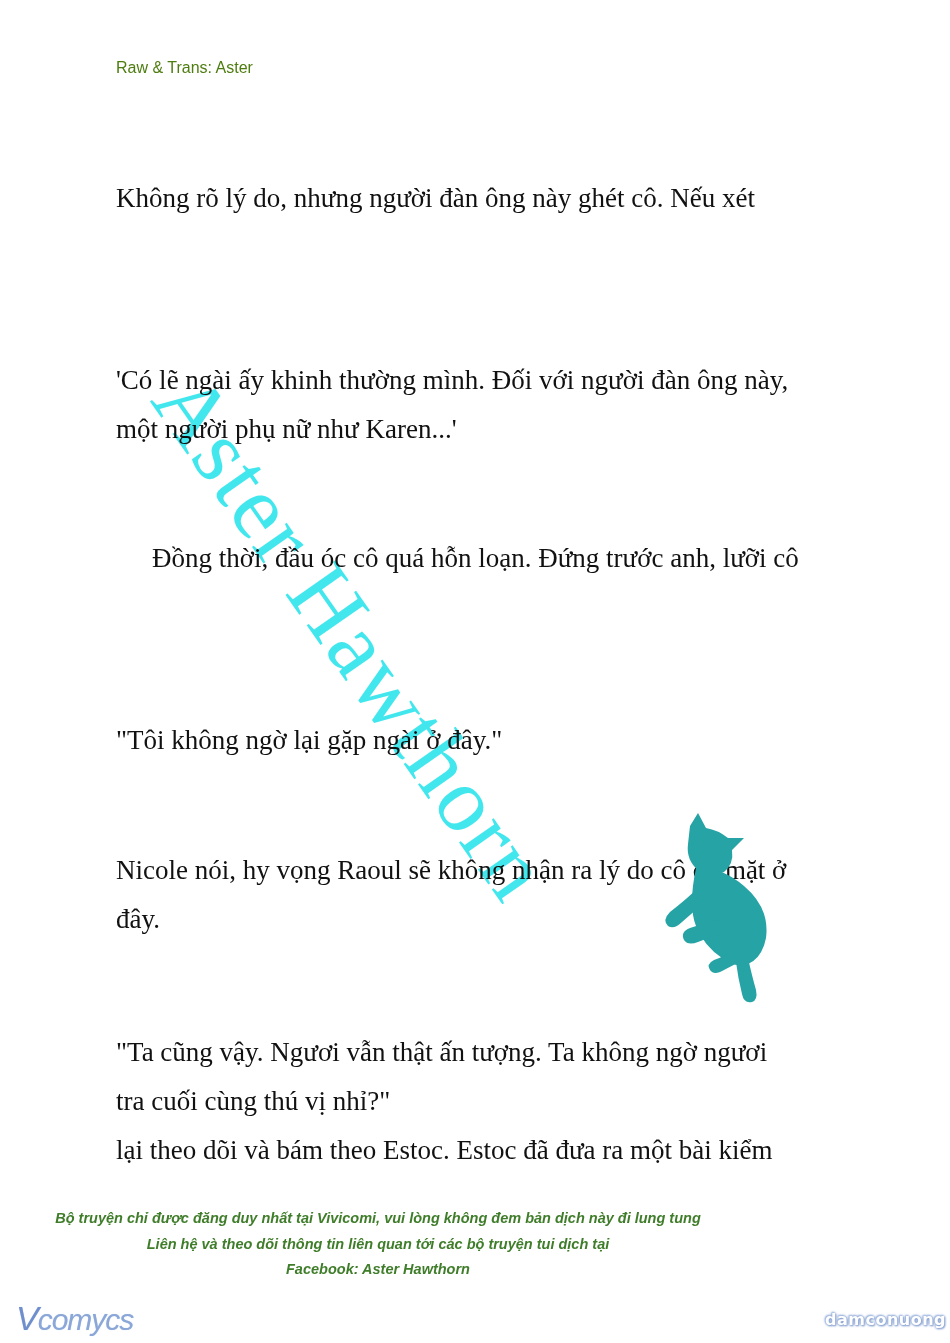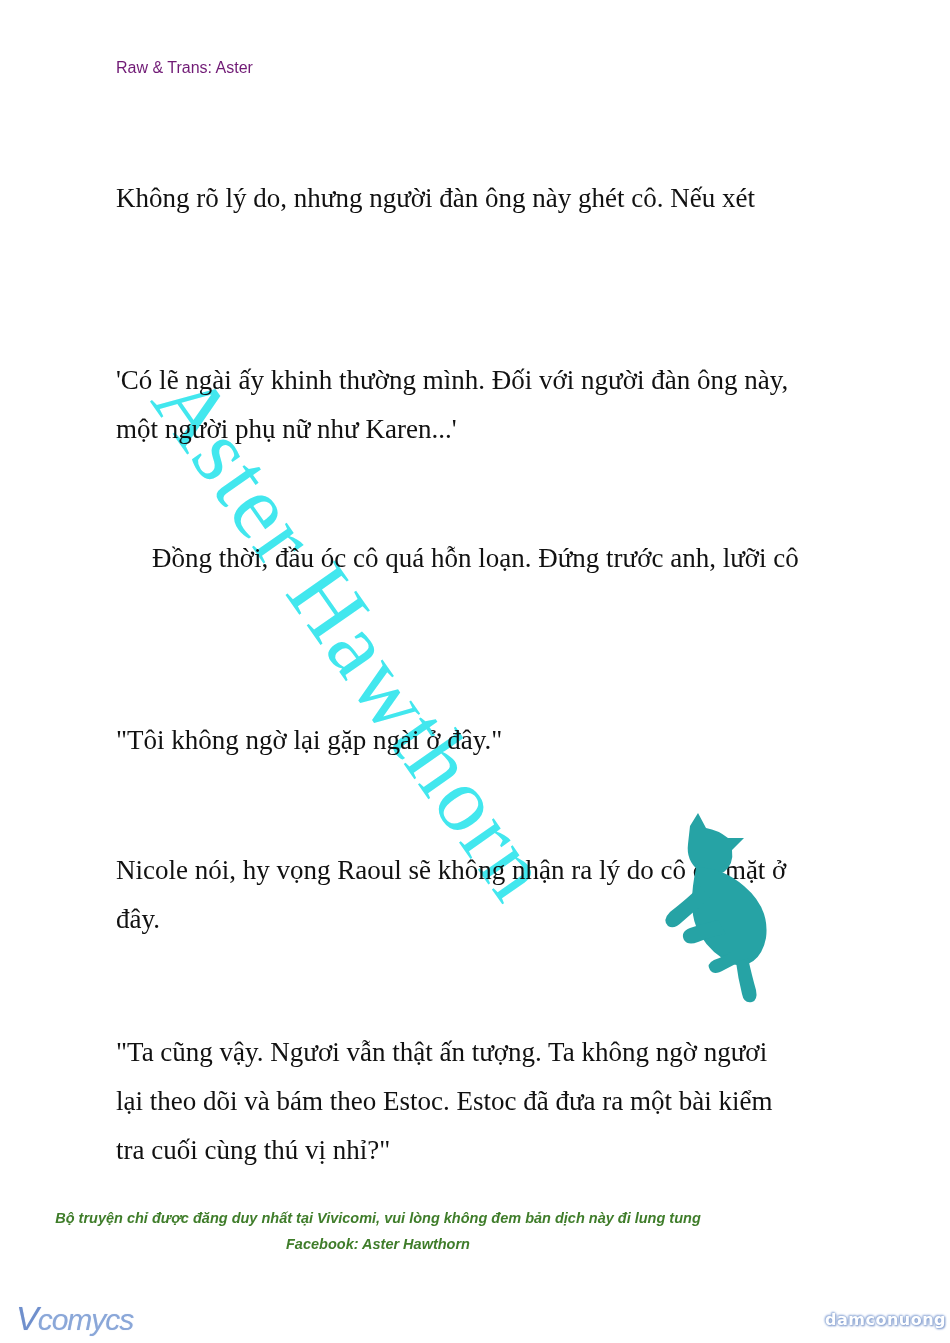--- a/index.html
+++ b/index.html
@@ -19,21 +19,21 @@
       width: 950px;
       height: 1343px;
       background: #ffffff;
     }
     .header-credit {
       position: absolute;
       left: 116px;
       top: 59px;
       font-family: "Liberation Sans", sans-serif;
       font-size: 16px;
-      color: #701a75;
+      color: #4d7c0f;
       white-space: nowrap;
     }
     .para {
       position: absolute;
       left: 116px;
       width: 740px;
       font-family: "Liberation Serif", serif;
       font-size: 27px;
       line-height: 49px;
       color: #111111;
@@ -139,22 +139,22 @@
     <span class="line">"Tôi không ngờ lại gặp ngài ở đây."</span>
   </div>
 
   <div class="para" style="top:846px;">
     <span class="line">Nicole nói, hy vọng Raoul sẽ không nhận ra lý do cô có mặt ở</span>
     <span class="line">đây.</span>
   </div>
 
   <div class="para" style="top:1028px;">
     <span class="line">"Ta cũng vậy. Ngươi vẫn thật ấn tượng. Ta không ngờ ngươi</span>
+    <span class="line">tra cuối cùng thú vị nhỉ?"</span>
     <span class="line">lại theo dõi và bám theo Estoc. Estoc đã đưa ra một bài kiểm</span>
-    <span class="line">tra cuối cùng thú vị nhỉ?"</span>
   </div>
 
   <div class="watermark" style="left:175px; top:330px; transform-origin: 0 50%;">Aster Hawthorn</div>
 
   <svg class="cat" viewBox="0 0 150 200" xmlns="http://www.w3.org/2000/svg">
     <g fill="#26a3a5">
 
       <path d="M42 18 L50 5 L58 20 Q70 22 80 30 L96 30 L84 42 Q86 56 76 64 Q62 70 50 62 Q38 52 40 36 Z"></path>
 
       <path d="M48 60 Q72 58 96 78 Q122 100 118 130 Q114 150 100 156 Q86 160 74 150 Q56 138 48 118 Q40 98 48 60 Z"></path>
@@ -164,20 +164,21 @@
       <path d="M70 112 Q54 116 42 120 Q32 124 36 132 Q40 138 50 134 Q64 128 78 126 Z"></path>
 
       <path d="M88 140 Q78 148 66 152 Q58 156 62 162 Q66 168 76 162 Q88 156 98 150 Z"></path>
 
       <path d="M100 150 Q104 168 108 182 Q110 192 104 194 Q96 196 94 186 Q90 170 88 154 Z"></path>
     </g>
   </svg>
 
   <div class="footer-notice">
     <span class="fline">Bộ truyện chỉ được đăng duy nhất tại Vivicomi, vui lòng không đem bản dịch này đi lung tung</span>
+    <span class="fline">Liên hệ và theo dõi thông tin liên quan tới các bộ truyện tui dịch tại</span>
     <span class="fline">Facebook: Aster Hawthorn</span>
   </div>
 
   <div class="logo-vcomycs">
     <span class="v">V</span><span>comycs</span>
   </div>
 
   <div class="logo-damconuong">damconuong</div>
 
 </div>

